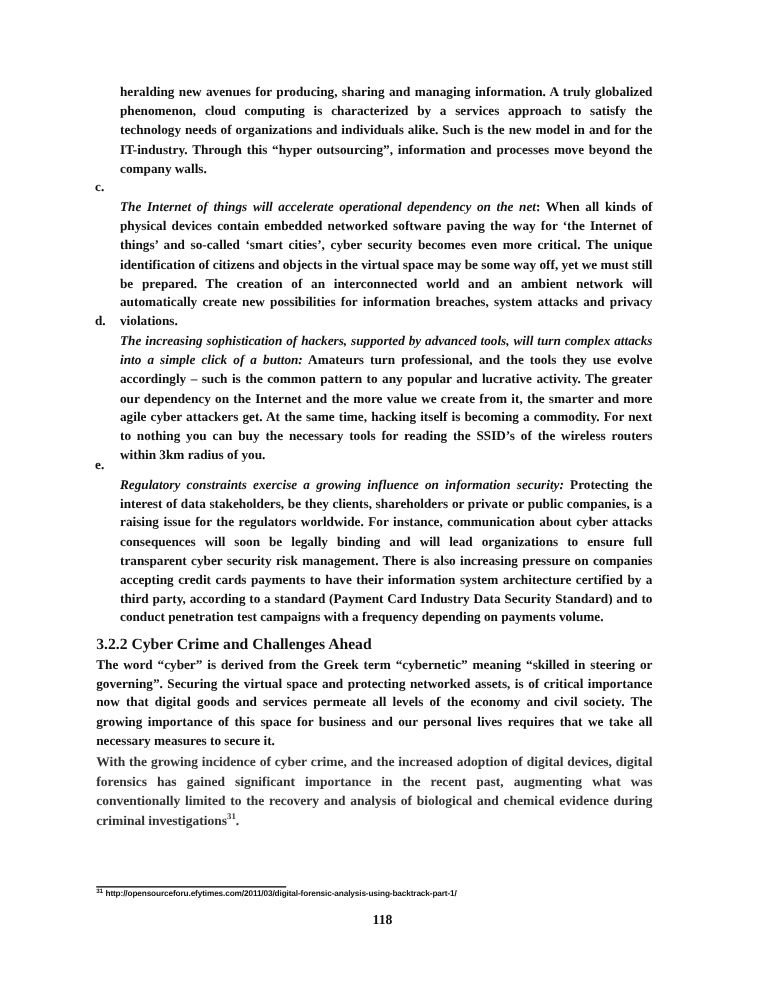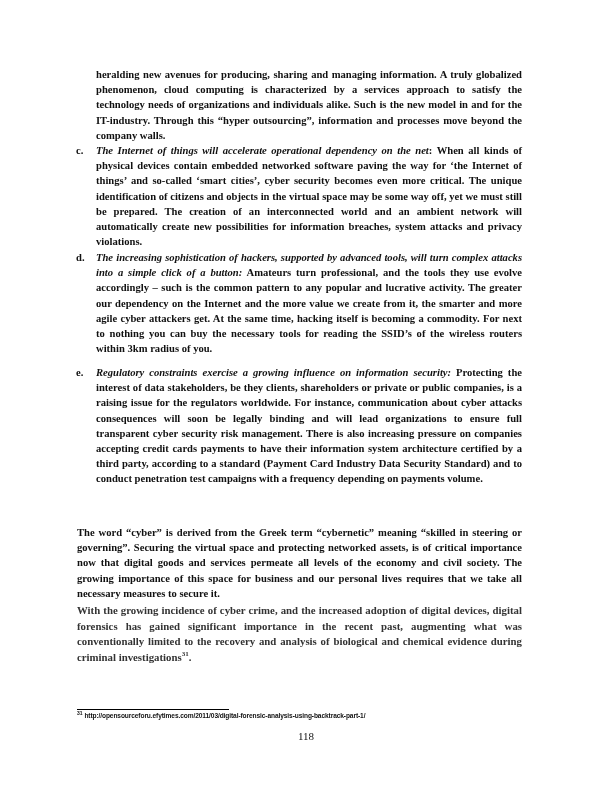--- a/index.html
+++ b/index.html
@@ -7,39 +7,39 @@
       width: 612px; height: 792px; background: #ffffff; position: relative; overflow: hidden;
       font-family: "Liberation Serif", serif; color: #111111;
     }
     .page { position: absolute; left: 0; top: 0; width: 612px; height: 792px; }
     .para {
       position: absolute; font-size: 10.6px; line-height: 15.2px; text-align: justify;
       font-weight: bold; color: #111;
     }
     .list-item { position: absolute; left: 96px; width: 426px; }
     .list-label { position: absolute; left: -20px; top: 0; font-size: 10.6px; line-height: 15.2px; font-weight: bold; }
-    .list-body { font-size: 10.6px; line-height: 15.2px; text-align: justify; font-weight: bold; }
+    .list-body { font-size: 10.6px; line-height: 15.2px; text-align: justify; font-weight: bold; margin-top: 16px; }
     .list-body em { font-style: italic; }
     .heading {
       position: absolute; left: 77px; top: 508px; font-size: 12.5px; font-weight: bold; color: #111;
     }
     .plain {
       position: absolute; left: 77px; width: 445px; top: 603px;
       font-size: 10.8px; line-height: 15.6px; text-align: justify; color: #333; font-weight: bold;
     }
     .plain sup { font-size: 7px; vertical-align: super; line-height: 0; }
     .footnote-rule { position: absolute; left: 77px; top: 709px; width: 152px; height: 1px; background: #000; }
     .footnote {
       position: absolute; left: 77px; top: 712px; font-size: 6.6px; font-weight: bold; color: #111;
       font-family: "Liberation Sans", sans-serif; letter-spacing: -0.1px;
     }
     .footnote sup { font-size: 5px; vertical-align: super; line-height: 0; margin-right: 2px; }
     .page-number {
       position: absolute; left: 0; width: 612px; top: 730px; text-align: center;
-      font-size: 11px; font-weight: normal; color: #111;
+      font-size: 11px; font-weight: bold; color: #111;
     }
   </style>
 </head>
 <body>
 
 <div class="page">
 
   <div class="para" style="left:96px; top:67px; width:426px;">heralding new avenues for producing, sharing and managing information. A truly globalized phenomenon, cloud computing is characterized by a services approach to satisfy the technology needs of organizations and individuals alike. Such is the new model in and for the IT-industry. Through this “hyper outsourcing”, information and processes move beyond the company walls.</div>
 
   <div class="list-item" style="top:143px;">
@@ -50,20 +50,21 @@
   <div class="list-item" style="top:250px;">
     <span class="list-label">d.</span>
     <div class="list-body"><em>The increasing sophistication of hackers, supported by advanced tools, will turn complex attacks into a simple click of a button:</em><span> </span><span>Amateurs turn professional, and the tools they use evolve accordingly – such is the common pattern to any popular and lucrative activity. The greater our dependency on the Internet and the more value we create from it, the smarter and more agile cyber attackers get. At the same time, hacking itself is becoming a commodity. For next to nothing you can buy the necessary tools for reading the SSID’s of the wireless routers within 3km radius of you.</span></div>
   </div>
 
   <div class="list-item" style="top:365px;">
     <span class="list-label">e.</span>
     <div class="list-body"><em>Regulatory constraints exercise a growing influence on information security:</em><span> </span><span>Protecting the interest of data stakeholders, be they clients, shareholders or private or public companies, is a raising issue for the regulators worldwide. For instance, communication about cyber attacks consequences will soon be legally binding and will lead organizations to ensure full transparent cyber security risk management. There is also increasing pressure on companies accepting credit cards payments to have their information system architecture certified by a third party, according to a standard (Payment Card Industry Data Security Standard) and to conduct penetration test campaigns with a frequency depending on payments volume.</span></div>
   </div>
 
+  <div class="heading">3.2.2 Cyber Crime and Challenges Ahead</div>
 
   <div class="para" style="left:77px; top:525px; width:445px;">The word “cyber” is derived from the Greek term “cybernetic” meaning “skilled in steering or governing”. Securing the virtual space and protecting networked assets, is of critical importance now that digital goods and services permeate all levels of the economy and civil society. The growing importance of this space for business and our personal lives requires that we take all necessary measures to secure it.</div>
 
   <div class="plain"><span>With the growing incidence of cyber crime, and the increased adoption of digital devices, digital forensics has gained significant importance in the recent past, augmenting what was conventionally limited to the recovery and analysis of biological and chemical evidence during criminal investigations</span><sup>31</sup><span>.</span></div>
 
   <div class="footnote-rule"></div>
 
   <div class="footnote"><sup>31</sup><span>http://opensourceforu.efytimes.com/2011/03/digital-forensic-analysis-using-backtrack-part-1/</span></div>
 
   <div class="page-number">118</div>

